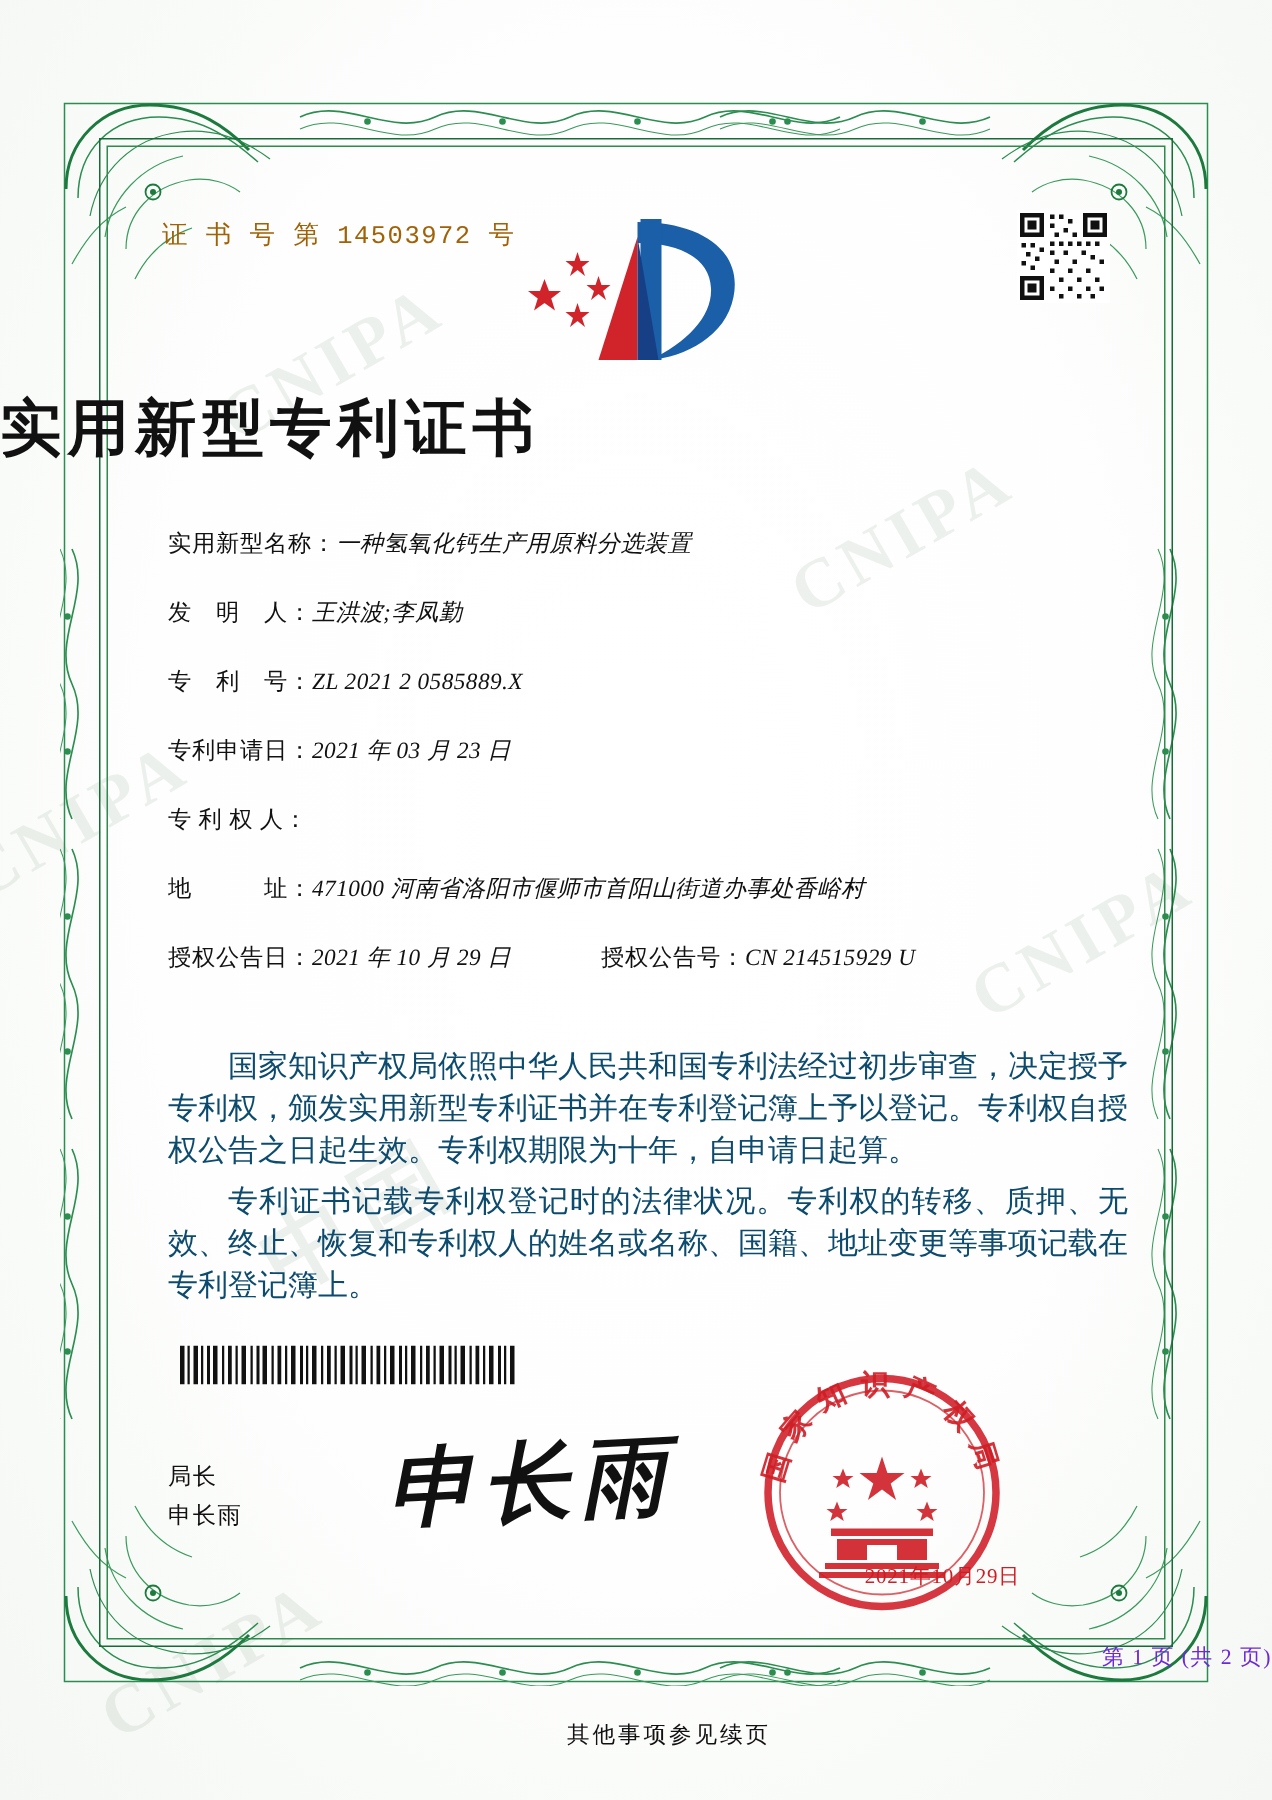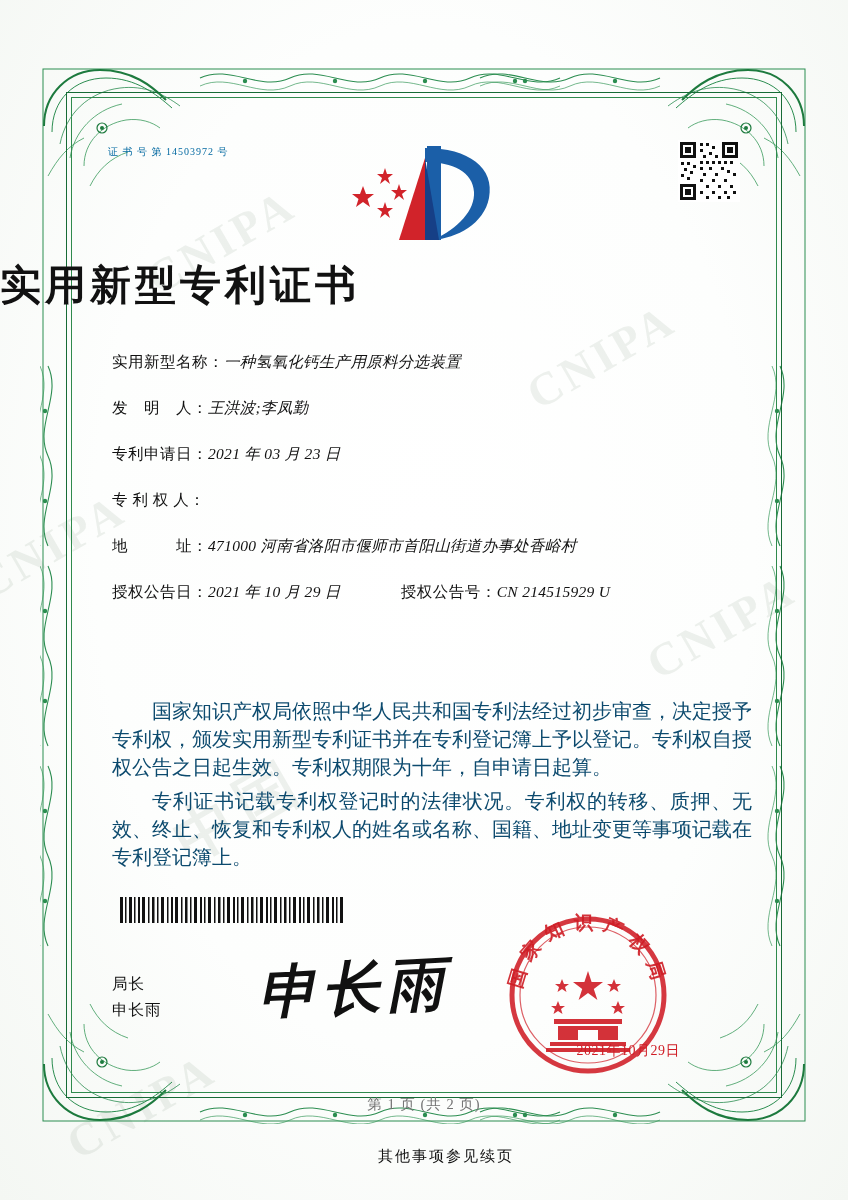--- a/index.html
+++ b/index.html
@@ -64,23 +64,24 @@
     left: 71px; top: 97px;
     width: 706px; height: 996px;
     border: 0.8px solid #2f8a4d;
     box-sizing: border-box;
   }
 
   
   .cert-no {
     position: absolute;
     left: 108px; top: 145px;
-    font-size: 10px;
-    color: #0369a1;
+    font-size: 17px;
+    color: #a16207;
     letter-spacing: 1px;
+    font-family: Liberation Mono, monospace;
   }
 
   
   .qr {
     position: absolute;
     right: 108px; top: 140px;
     width: 62px; height: 62px;
   }
 
   
@@ -201,23 +202,23 @@
     color: #cf1d25;
     font-size: 14px;
     letter-spacing: 0.5px;
   }
 
   
   .page-no {
     position: absolute;
     left: 0; right: 0;
     top: 1095px;
-    text-align: center;
+    text-align: right;
     font-size: 14.5px;
-    color: #737373;
+    color: #6d28d9;
     letter-spacing: 1px;
   }
 
   
   .footer-note {
     position: absolute;
     left: 0; right: 0;
     top: 1147px;
     text-align: center;
     font-size: 15px;
@@ -402,20 +403,24 @@
   <div class="fields">
     <div class="field-row">
       <span class="field-label">实用新型名称：</span>
       <span class="field-value">一种氢氧化钙生产用原料分选装置</span>
     </div>
     <div class="field-row">
       <span class="field-label">发　明　人：</span>
       <span class="field-value">王洪波;李凤勤</span>
     </div>
     <div class="field-row">
+      <span class="field-label">专　利　号：</span>
+      <span class="field-value">ZL 2021 2 0585889.X</span>
+    </div>
+    <div class="field-row">
       <span class="field-label">专利申请日：</span>
       <span class="field-value">2021 年 03 月 23 日</span>
     </div>
     <div class="field-row">
       <span class="field-label">专 利 权 人：</span>
     </div>
     <div class="field-row">
       <span class="field-label">地　　　址：</span>
       <span class="field-value">471000 河南省洛阳市偃师市首阳山街道办事处香峪村</span>
     </div>

